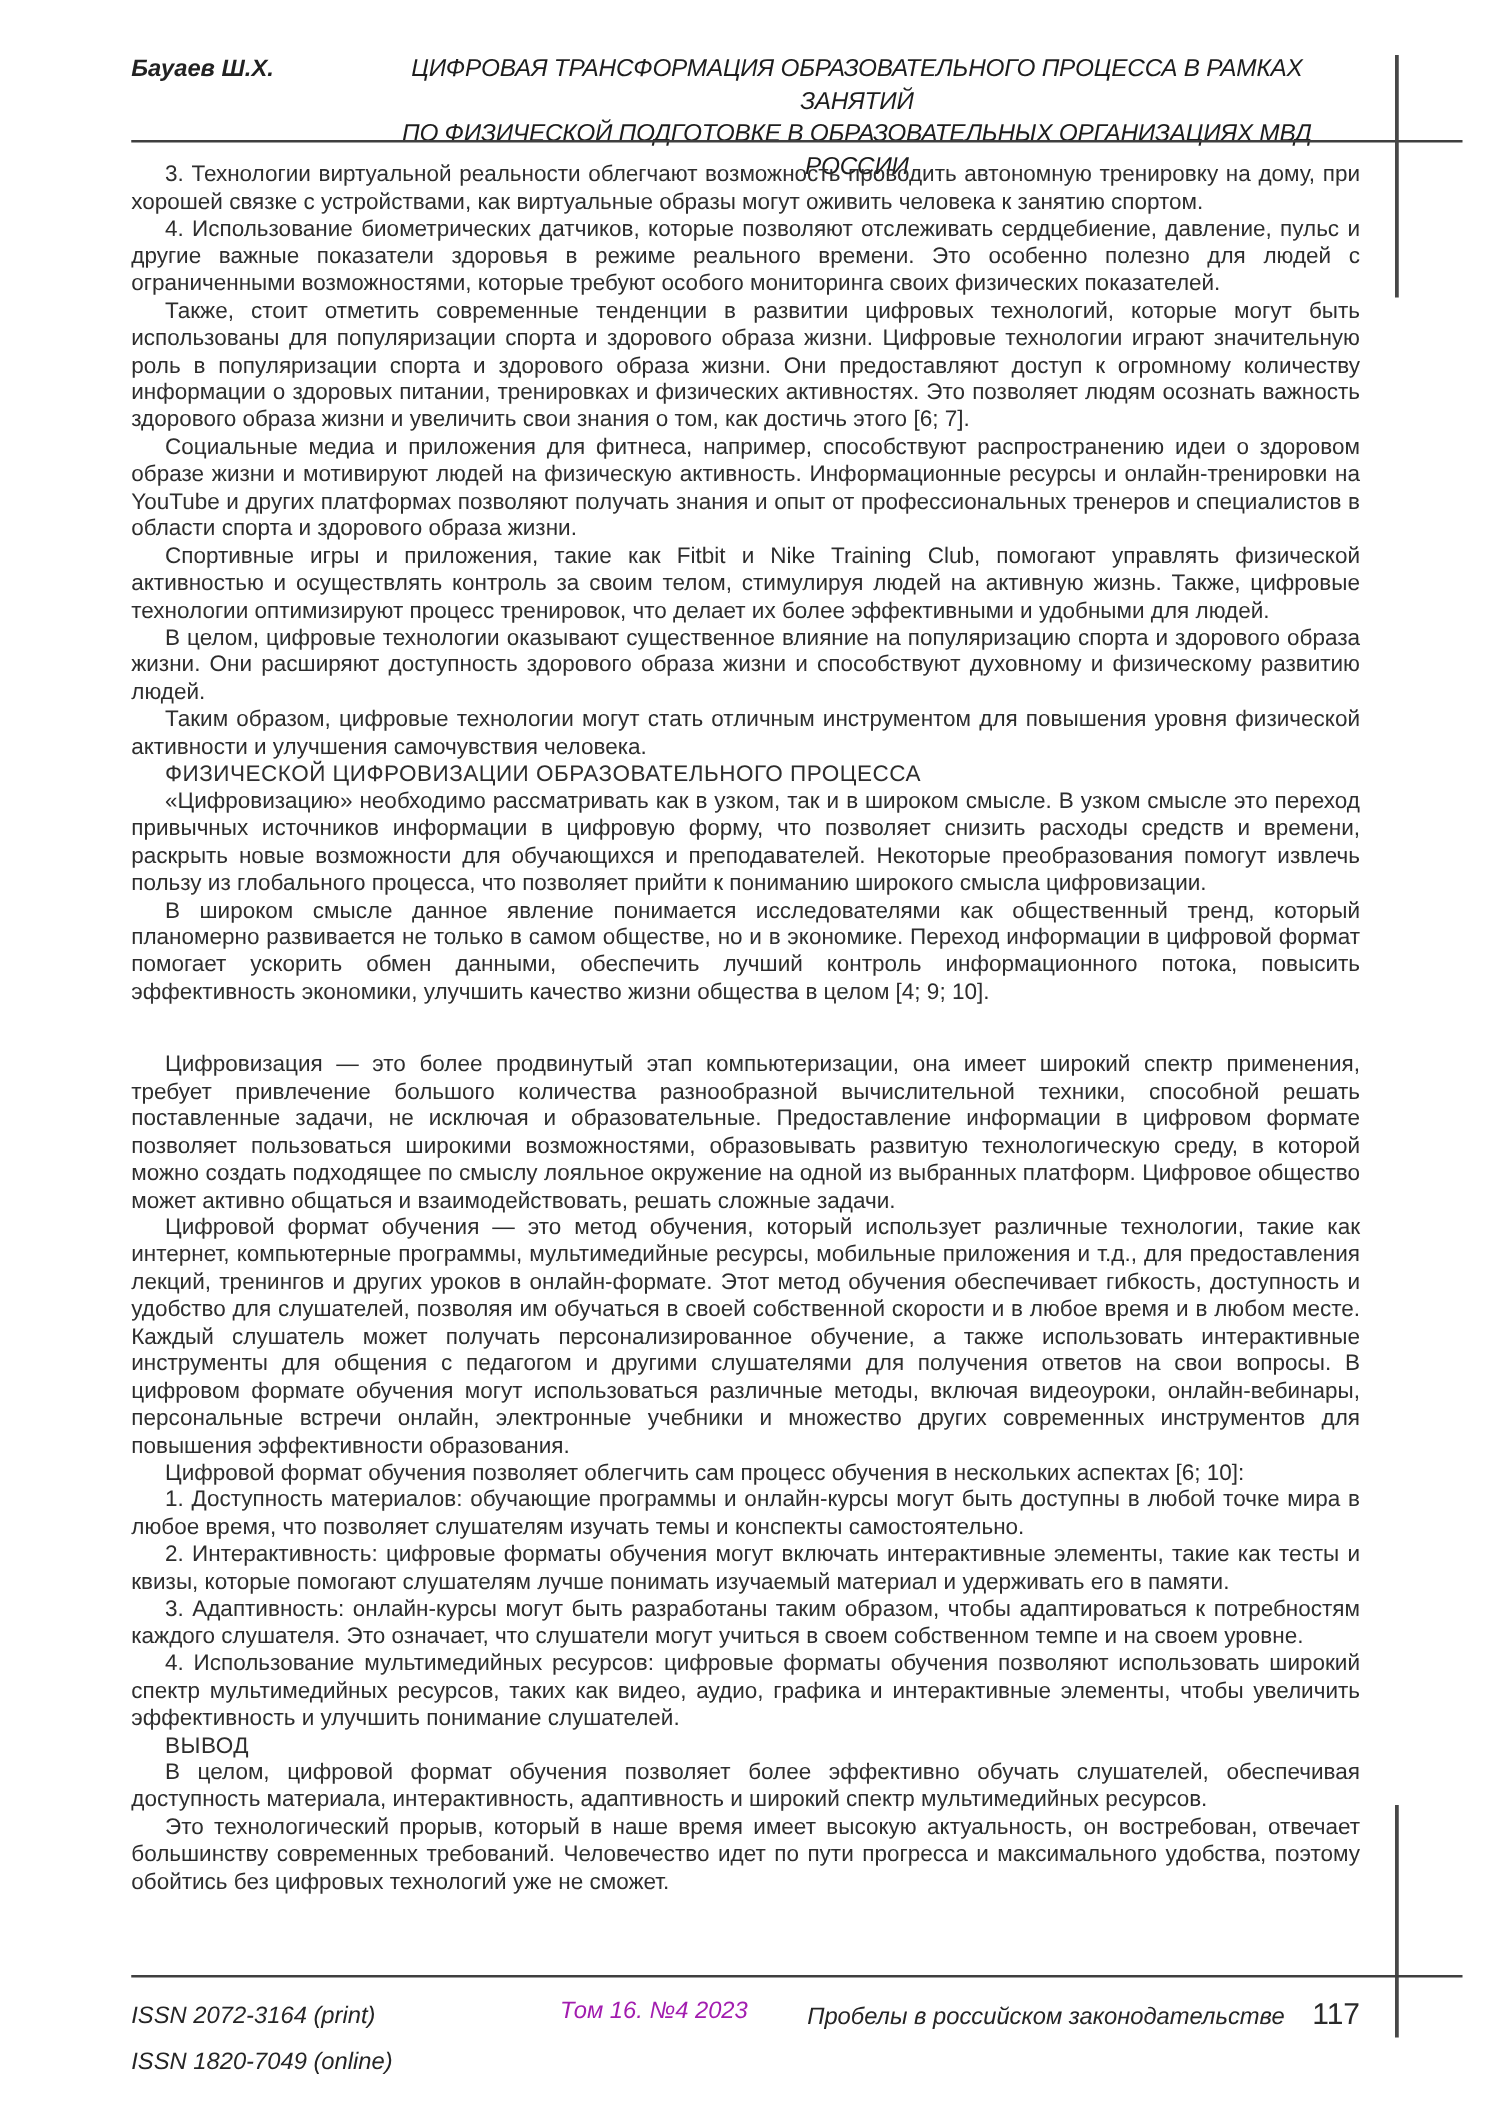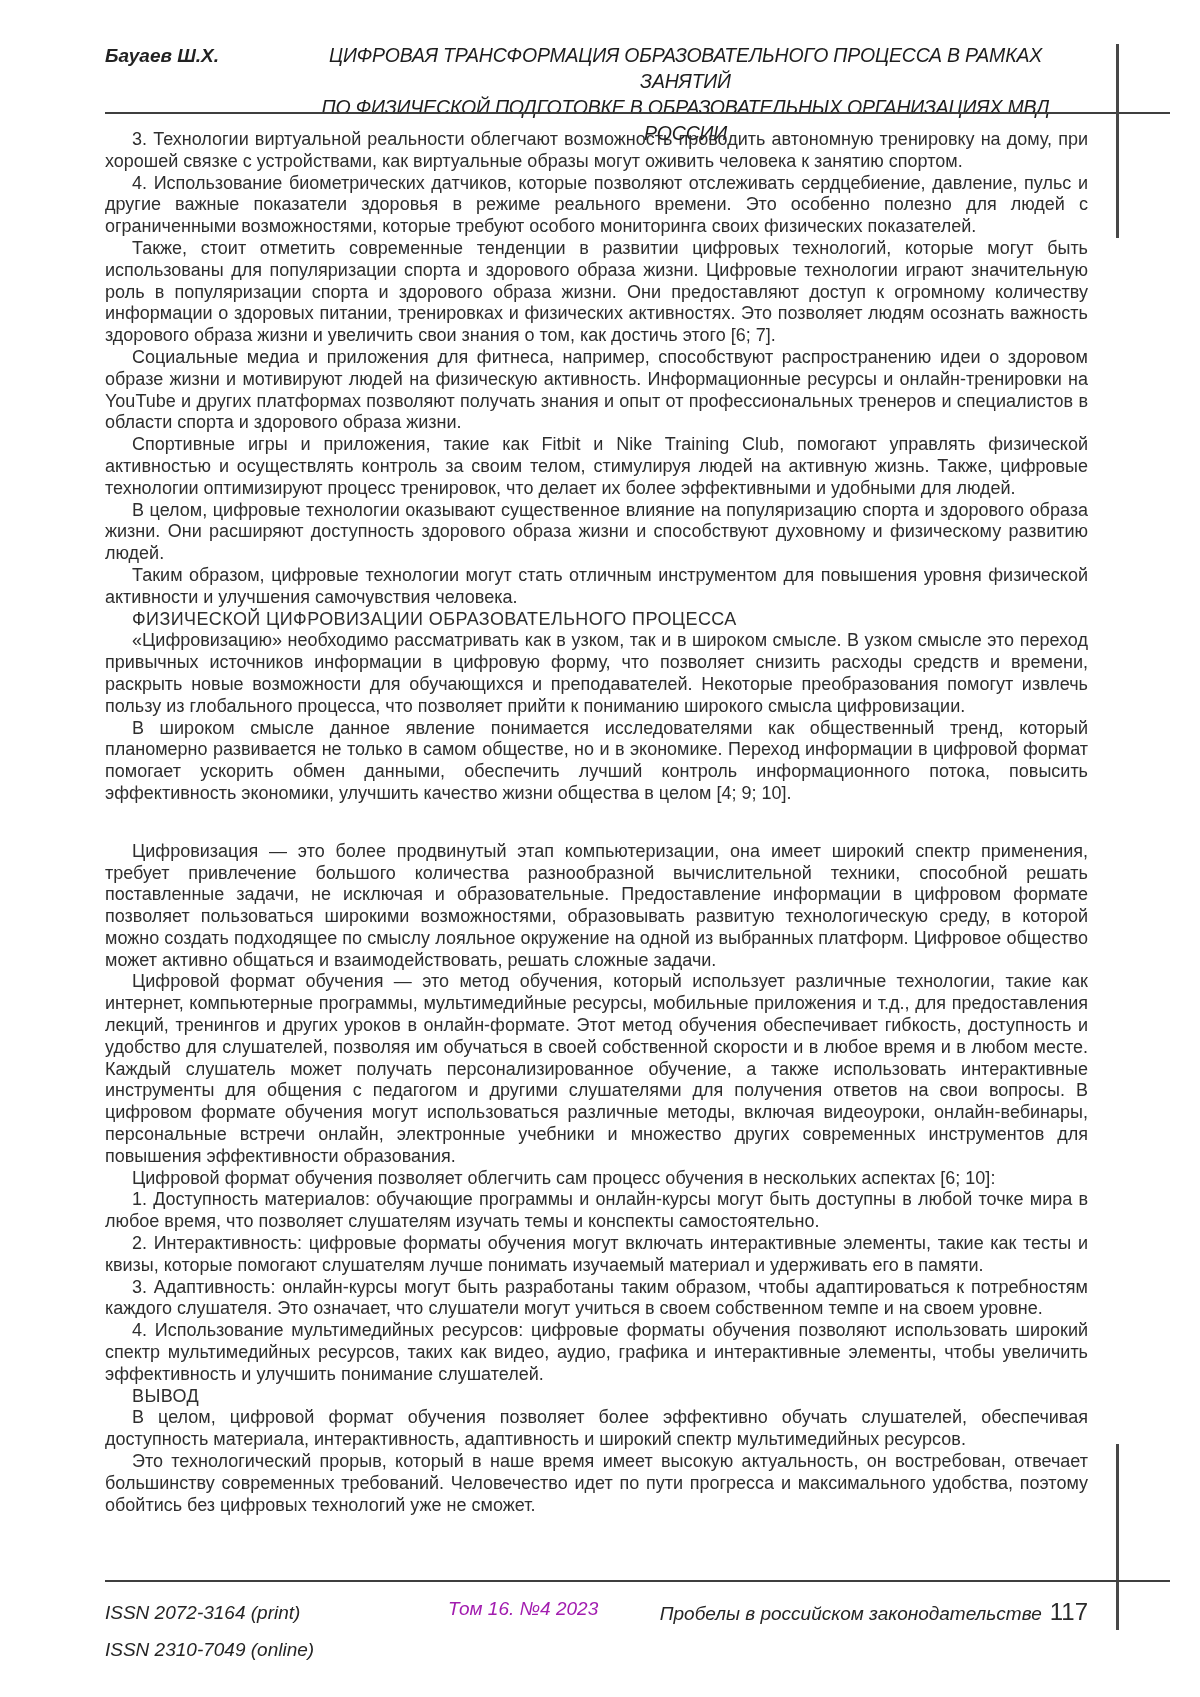--- a/index.html
+++ b/index.html
@@ -63,21 +63,21 @@
   .footer-issn {
     position: absolute; left: 105px; top: 1594px;
     font-style: italic; font-size: 19px; line-height: 37px; color: #252525;
   }
   .footer-volume {
     position: absolute; left: 448px; top: 1598px;
     font-style: italic; font-size: 19px; color: #a21caf; white-space: nowrap;
   }
   .footer-journal-block {
     position: absolute; right: 112px; top: 1598px;
-    display: flex; align-items: baseline; gap: 8px; white-space: nowrap;
+    display: flex; align-items: baseline; gap: 22px; white-space: nowrap;
   }
   .footer-journal { font-style: italic; font-size: 19px; color: #252525; }
   .footer-pagenum { font-size: 24px; color: #2a2a2a; }
 </style>
 </head>
 <body>
 
 <div class="page">
 
   <div class="header-row">
@@ -119,21 +119,21 @@
       <p>Это технологический прорыв, который в наше время имеет высокую актуальность, он востребован, отвечает большинству современных требований. Человечество идет по пути прогресса и максимального удобства, поэтому обойтись без цифровых технологий уже не сможет.</p>
     </div>
 
   </div>
 
   <div class="vmark vmark-bottom"></div>
   <div class="rule rule-bottom"></div>
 
   <div class="footer-issn">
     <div>ISSN 2072-3164 (print)</div>
-    <div>ISSN 2310-7049 (online)</div>
+    <div>ISSN 1820-7049 (online)</div>
   </div>
   <div class="footer-volume">Том 16. №4 2023</div>
   <div class="footer-journal-block">
     <span class="footer-journal">Пробелы в российском законодательстве</span>
     <span class="footer-pagenum">117</span>
   </div>
 
 </div>
 
 </body></html>

